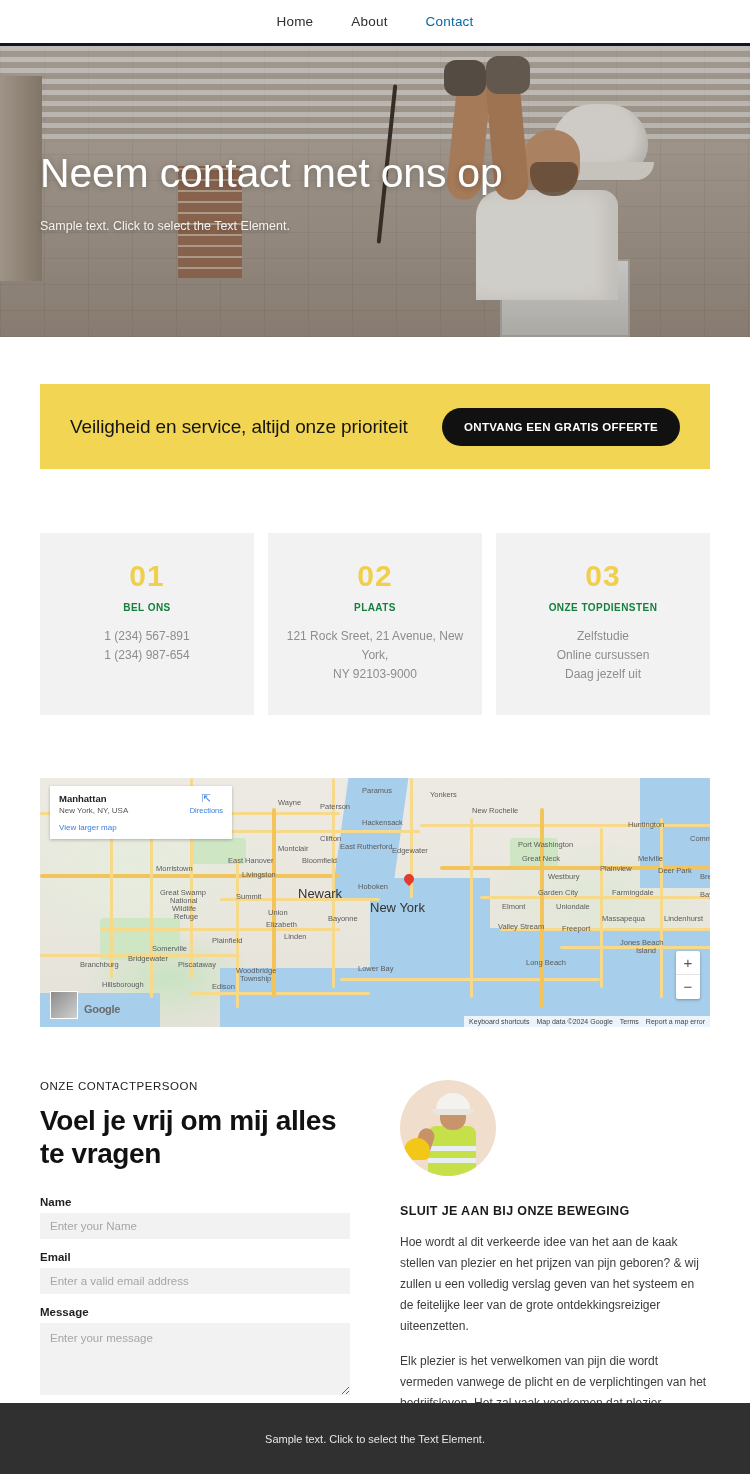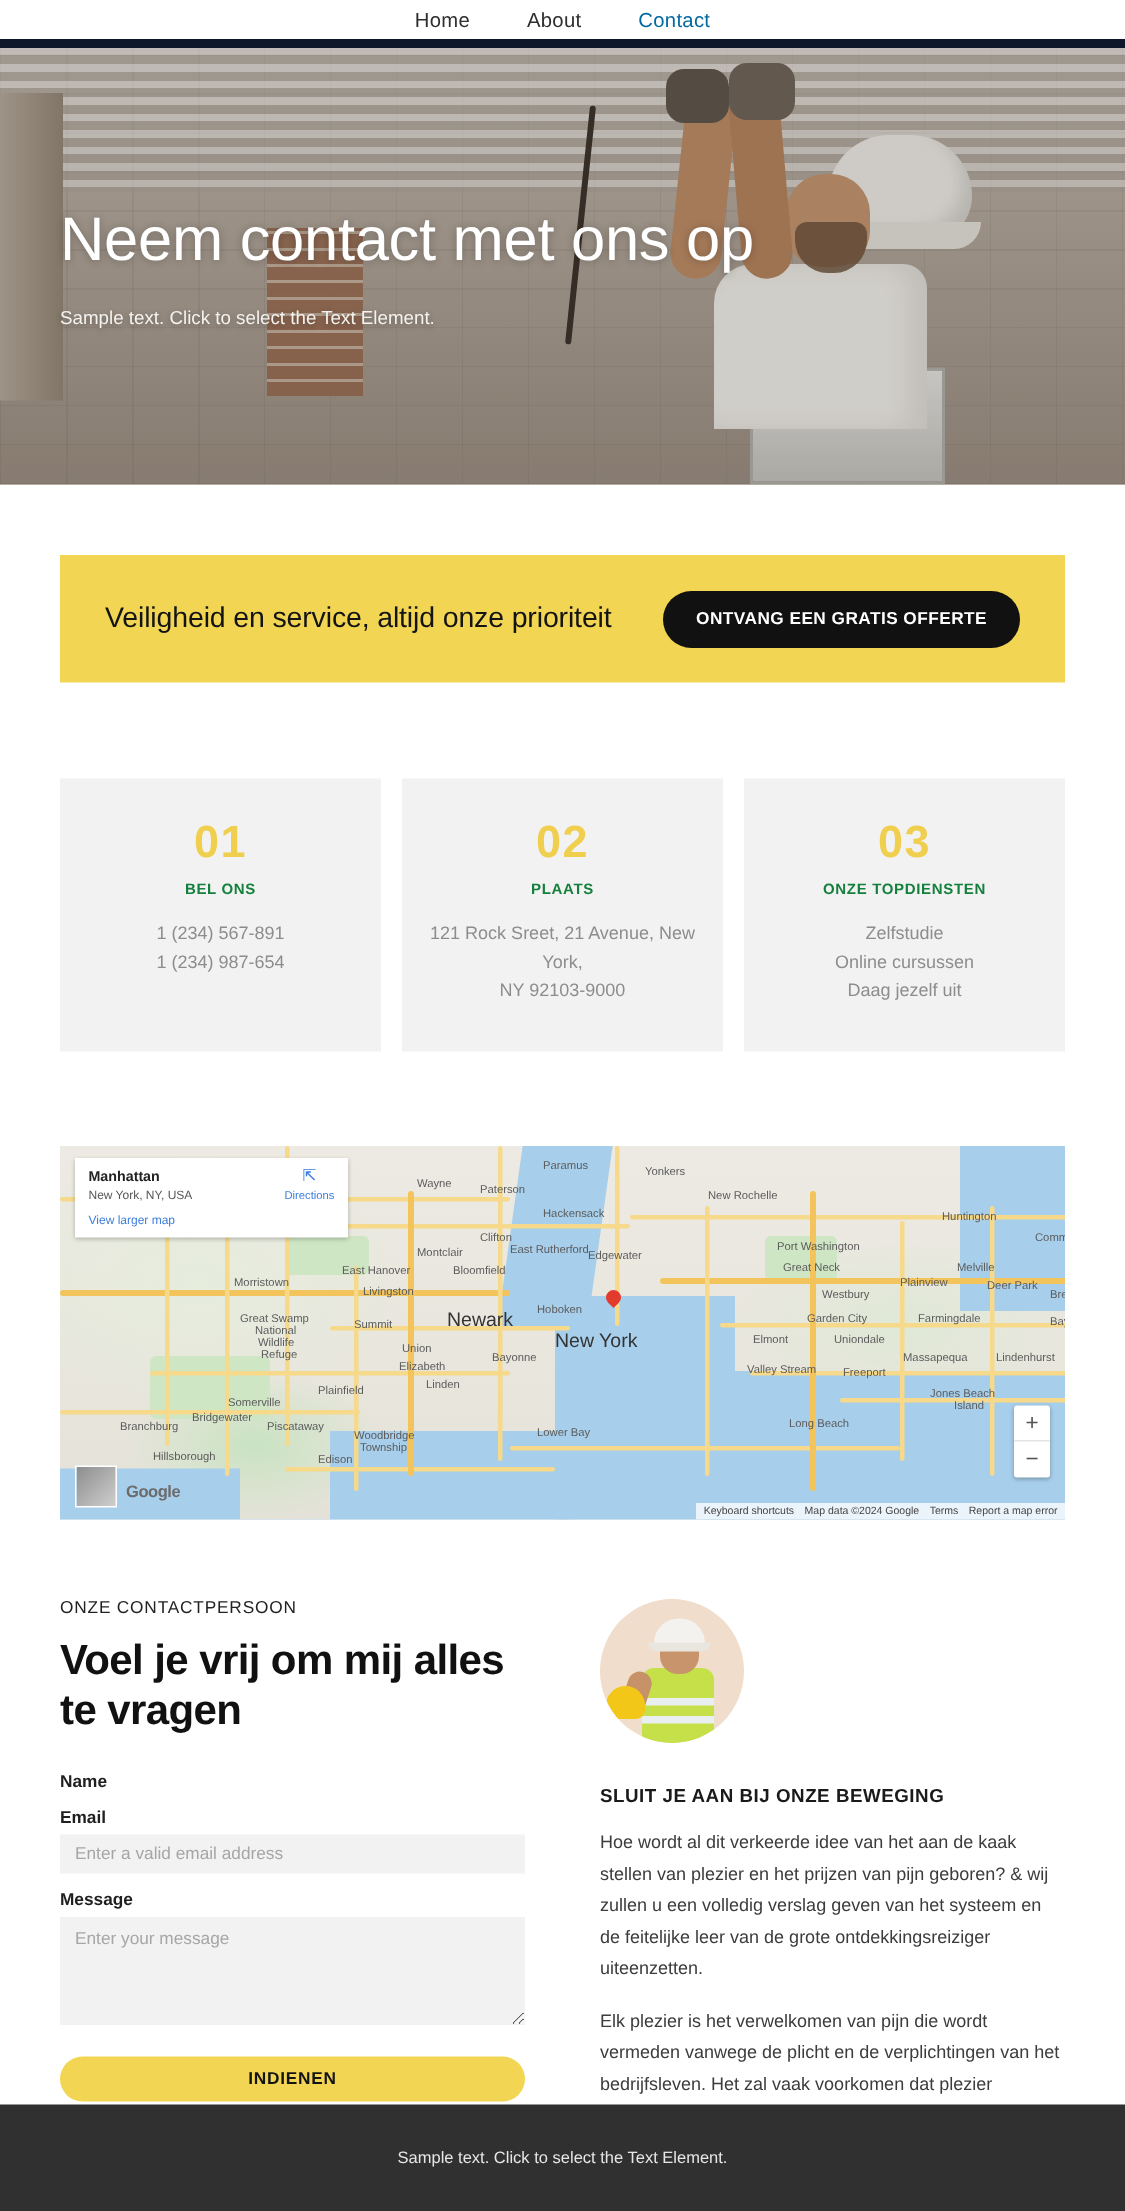--- a/index.html
+++ b/index.html
@@ -7,27 +7,27 @@
   html, body {
     width: 750px;
     background: #ffffff;
     font-family: "Liberation Sans", sans-serif;
     color: #222222;
   }
   body { width: 750px; height: 1474px; overflow: hidden; position: relative; }
 
   
   .navbar {
-    height: 32px;
+    height: 46px;
     background: #ffffff;
     display: flex;
     align-items: center;
     justify-content: center;
     gap: 38px;
-    border-bottom: 6px solid #0f172a;
+    border-bottom: 3px solid #0f172a;
   }
   .nav-link {
     font-size: 13.5px;
     color: #2e2e2e;
     letter-spacing: .2px;
     cursor: pointer;
     text-decoration: none;
   }
   .nav-link.active { color: #0369a1; }
 
@@ -638,20 +638,21 @@
 </section>
 
 <section class="contact">
   <div class="contact-left">
     <div class="eyebrow">ONZE CONTACTPERSOON</div>
     <h2 class="big-heading">Voel je vrij om mij alles te vragen</h2>
 
     <form class="form">
       <div class="field">
         <div class="field-label">Name</div>
+        <input class="field-input" type="text" placeholder="Enter your Name" style="">
       </div>
       <div class="field">
         <div class="field-label">Email</div>
         <input class="field-input" type="email" placeholder="Enter a valid email address" style="">
       </div>
       <div class="field">
         <div class="field-label">Message</div>
         <textarea class="field-textarea" placeholder="Enter your message" style=""></textarea>
       </div>
       <button type="button" class="submit-btn">INDIENEN</button>

